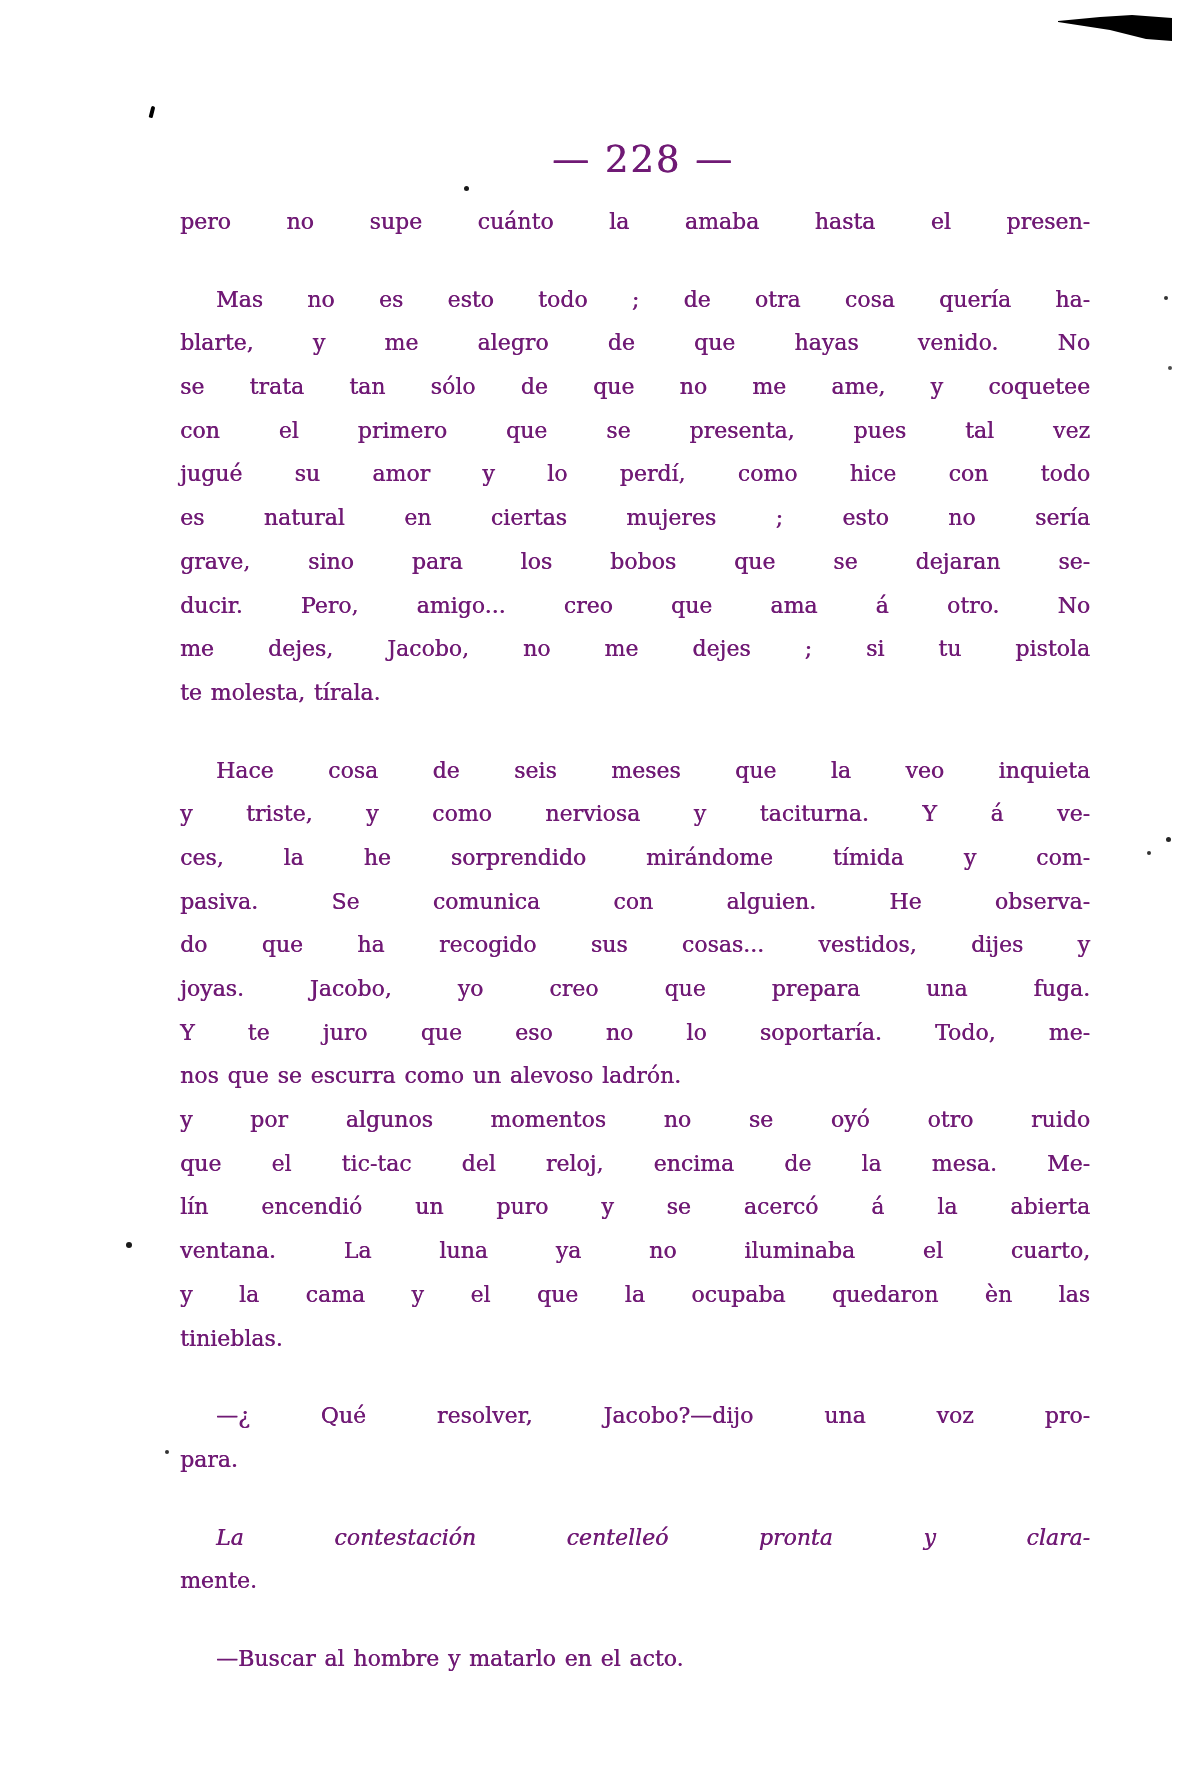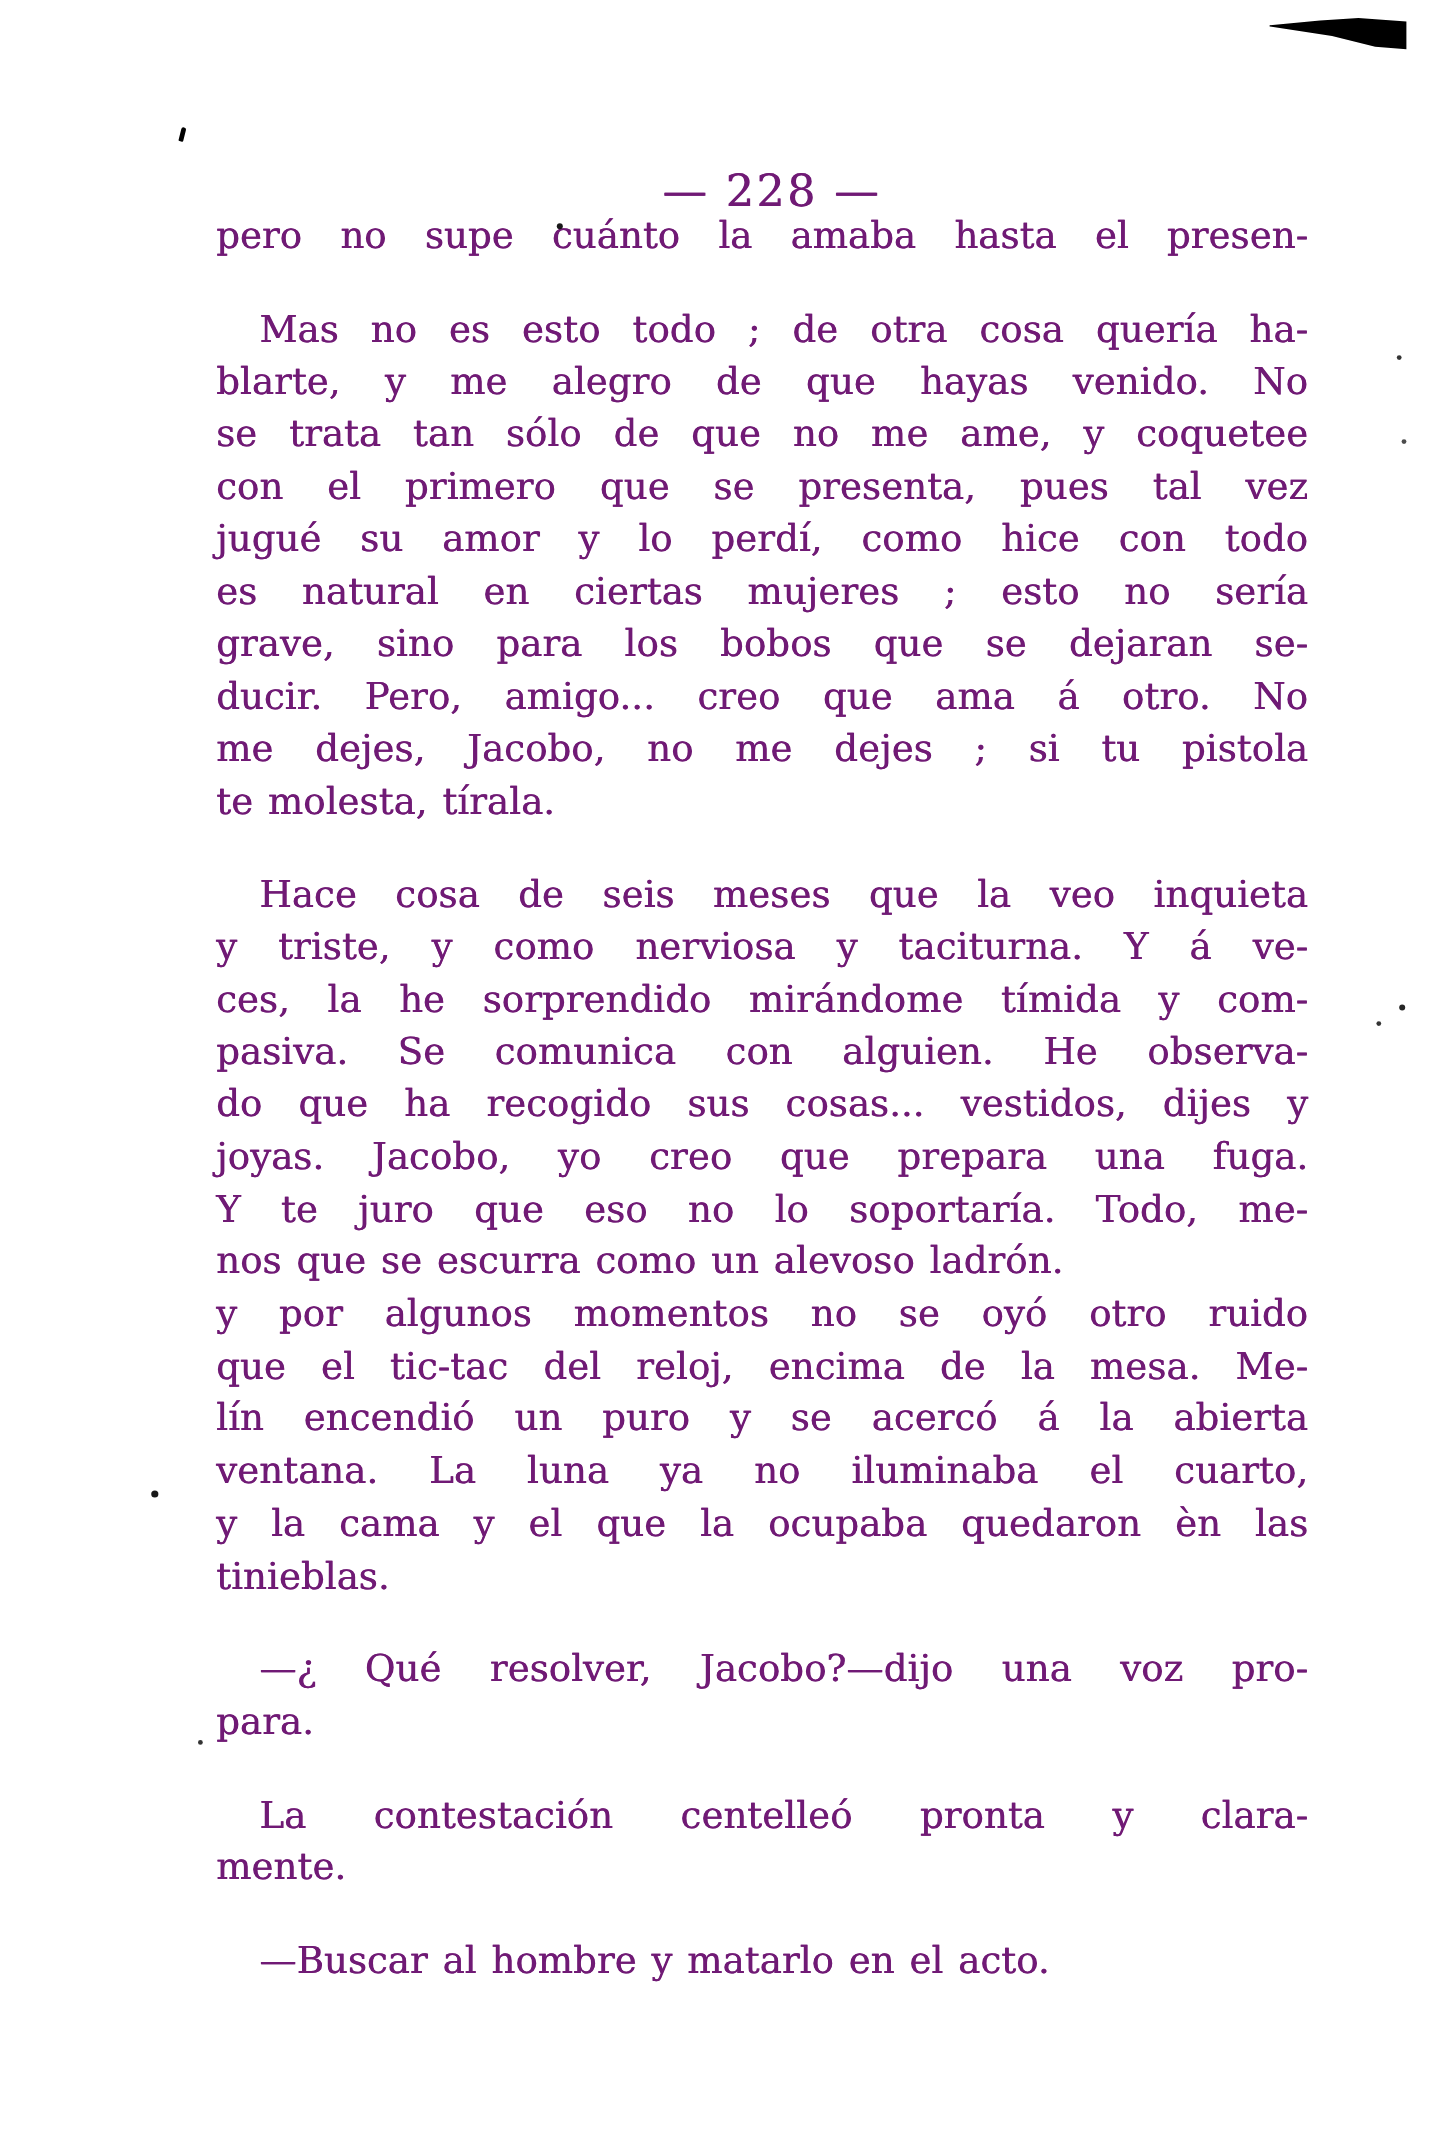--- a/index.html
+++ b/index.html
@@ -24,39 +24,39 @@
     text-align: center;
     transform: translateX(8px);
     font-size: 37px;
     letter-spacing: 2px;
     text-shadow: 0.5px 0 0 currentColor;
     white-space: nowrap;
   }
   .text-column {
     position: absolute;
     left: 180px;
-    top: 176px;
+    top: 200px;
     width: 910px;
-    font-size: 31px;
+    font-size: 22px;
     line-height: 43.7px;
     text-shadow: 0.4px 0 0 currentColor;
   }
   .line {
     height: 43.7px;
     white-space: nowrap;
     word-spacing: 0.08em;
   }
   .line.just {
     white-space: normal;
     text-align: justify;
     text-align-last: justify;
     word-spacing: normal;
   }
   .line.indent { text-indent: 36px; margin-top: 34px; }
-  .line.italic { }
+  .line.italic { font-style: italic; }
   .ink-smudge {
     position: absolute;
     left: 1050px;
     top: 12px;
     width: 130px;
     height: 34px;
   }
   .tick-mark {
     position: absolute;
     left: 150px;

